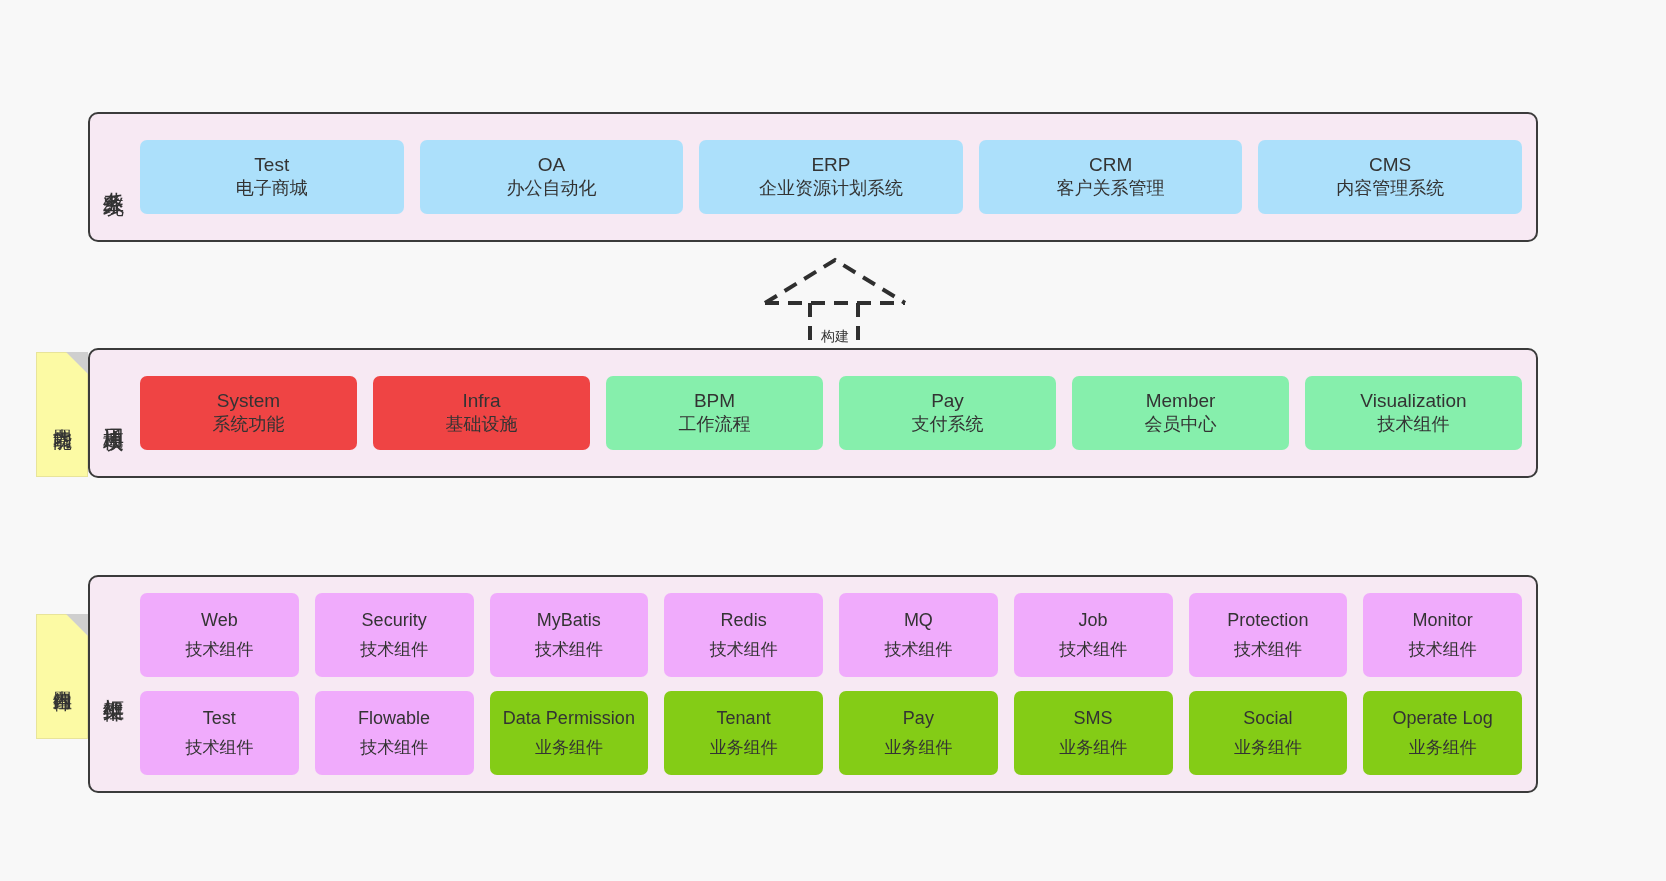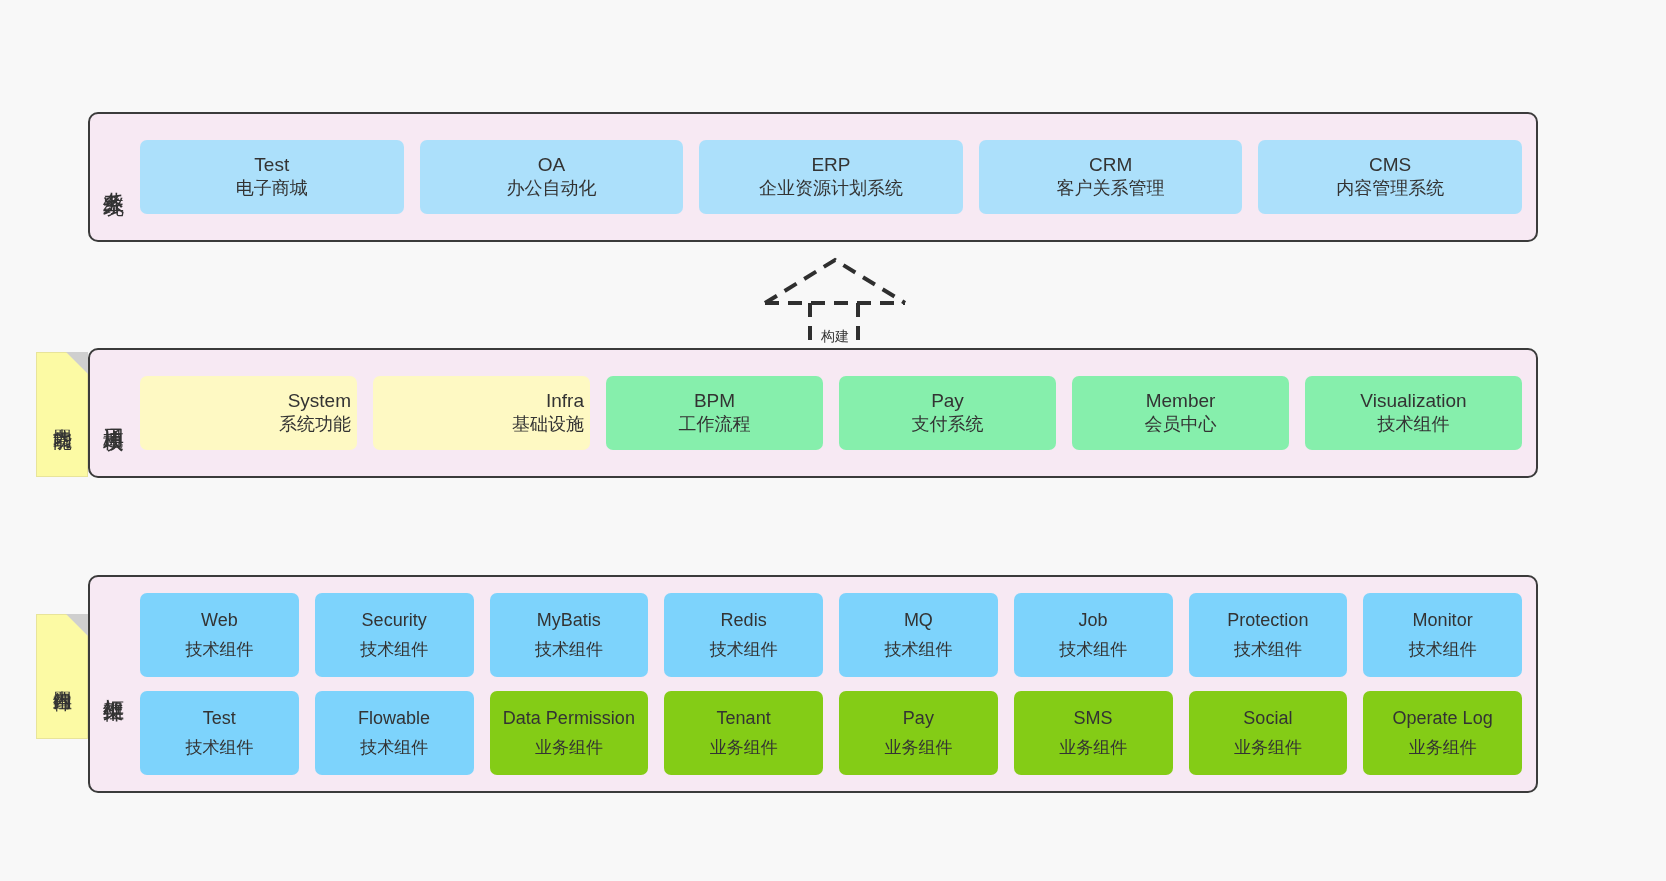--- a/index.html
+++ b/index.html
@@ -73,23 +73,23 @@
     line-height: 1.25;
   }
   .cell .cn {
     font-size: 18px;
     line-height: 1.3;
     font-family: Liberation Serif, serif;
   }
 
   
   .c-blue        { background: #ace0fb; }
-  .c-red         { background: #fef9c3; align-items: flex-end; }
+  .c-red         { background: #ef4444; }
   .c-pink        { background: #86efac; }
-  .c-green       { background: #7dd3fc; }
+  .c-green       { background: #f0abfc; }
   .c-green-light { background: #84cc16; }
 
   
   #layer-business  { left: 88px;  top: 112px; width: 1450px; height: 130px; }
   #layer-business .cell { height: 74px; }
 
   #layer-module    { left: 88px;  top: 348px; width: 1450px; height: 130px; }
   #layer-module .cell { height: 74px; }
 
   #layer-framework { left: 88px;  top: 575px; width: 1450px; height: 218px; }

